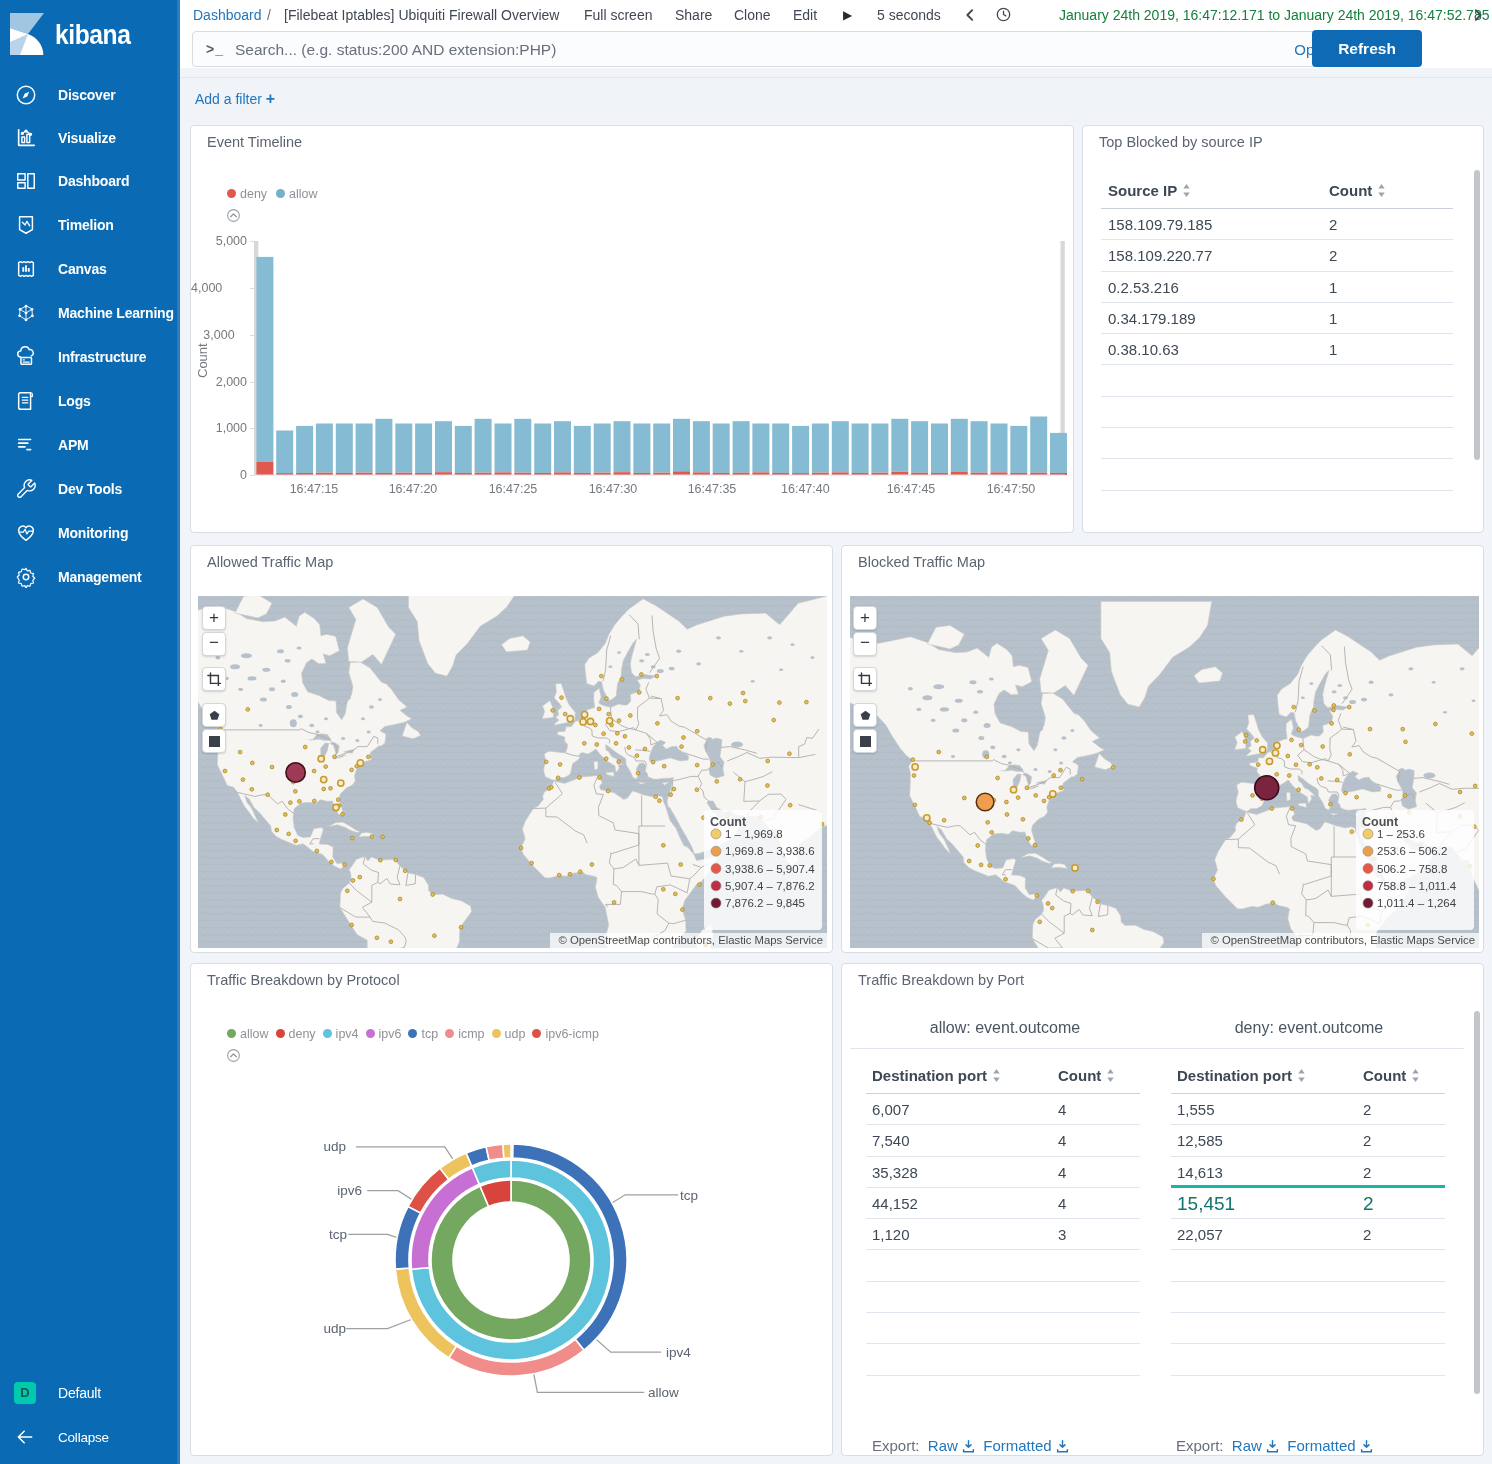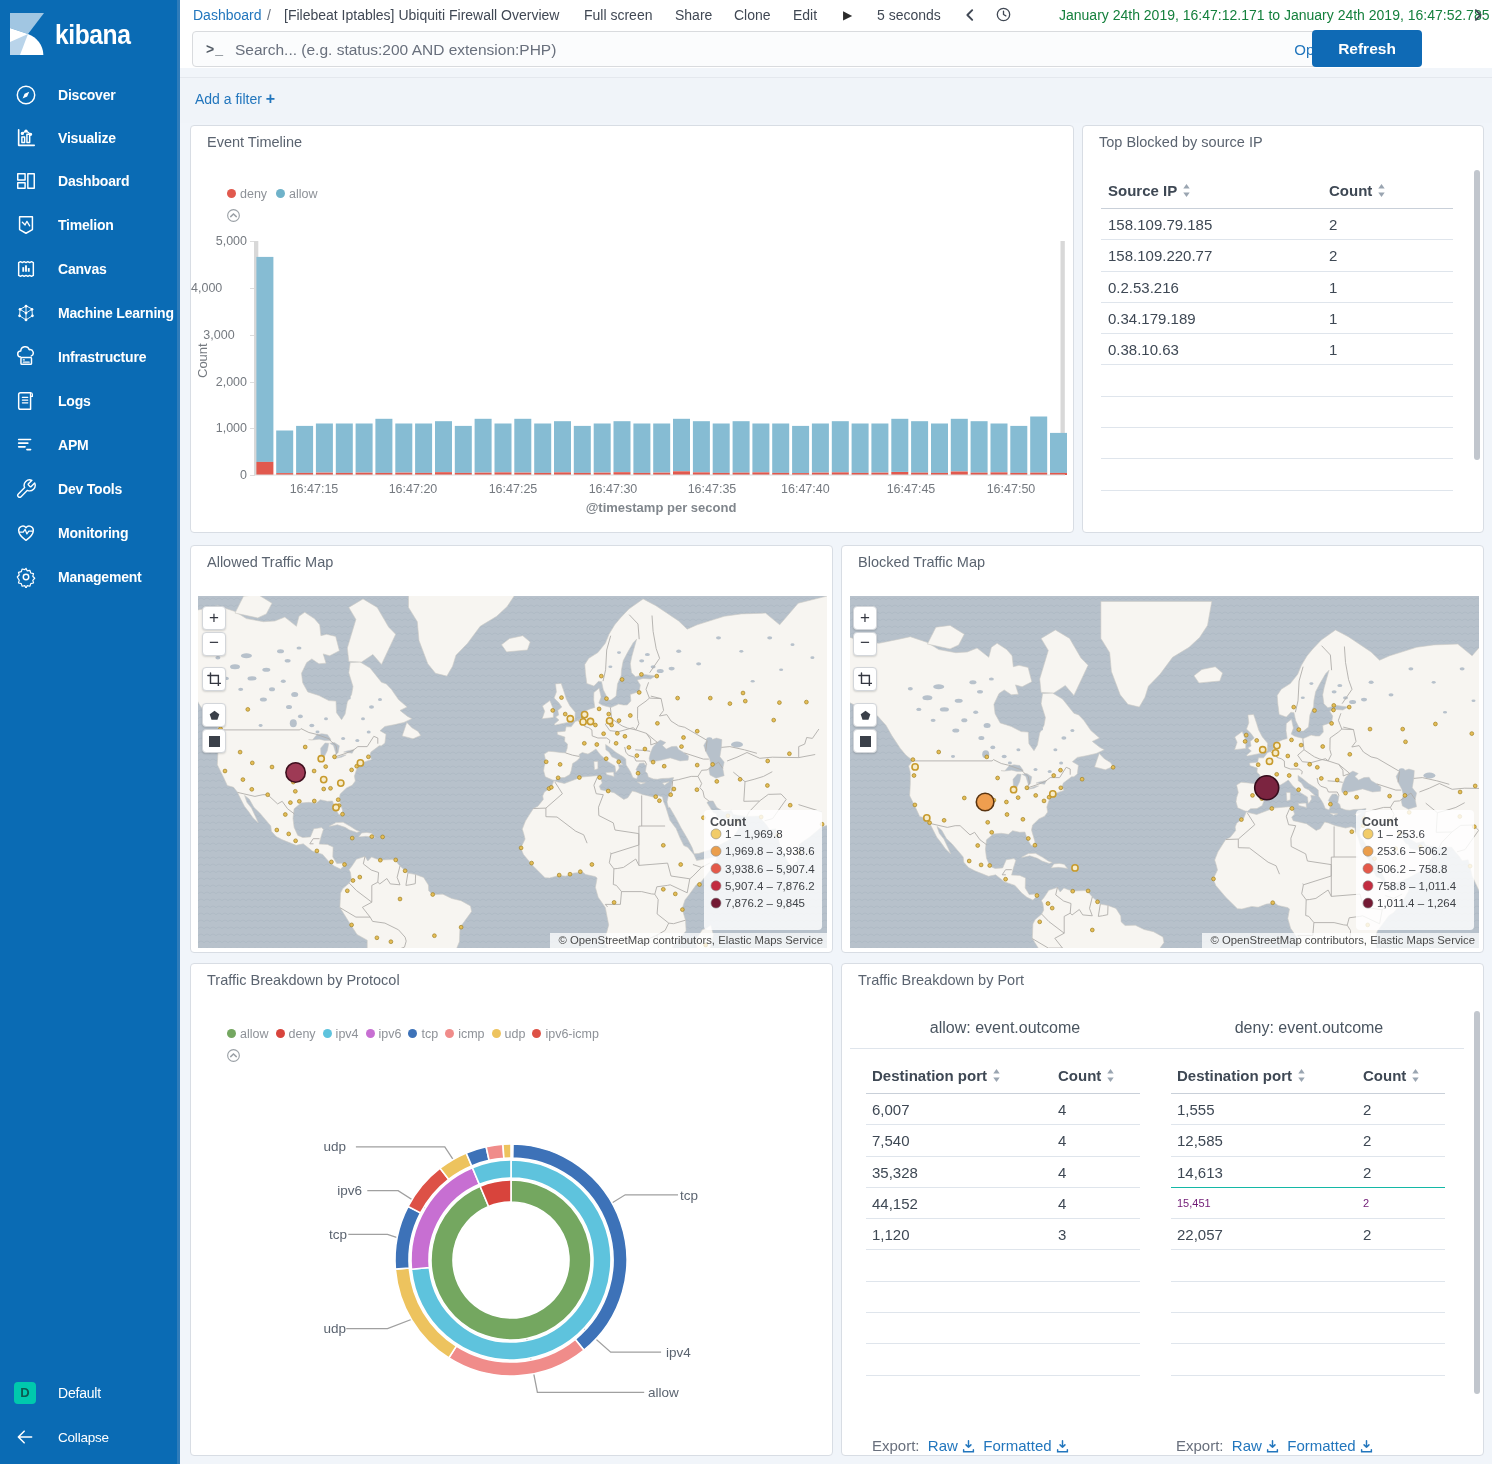--- a/index.html
+++ b/index.html
@@ -279,21 +279,20 @@
       <line x1="63" y1="349.0" x2="874" y2="349.0" stroke="#dddddd" stroke-width="1"></line>
     </svg>
     <span style="position:absolute;left:93px;top:356px;width:60px;text-align:center;font-size:12.5px;color:#757a80">16:47:15</span>
     <span style="position:absolute;left:192px;top:356px;width:60px;text-align:center;font-size:12.5px;color:#757a80">16:47:20</span>
     <span style="position:absolute;left:292px;top:356px;width:60px;text-align:center;font-size:12.5px;color:#757a80">16:47:25</span>
     <span style="position:absolute;left:392px;top:356px;width:60px;text-align:center;font-size:12.5px;color:#757a80">16:47:30</span>
     <span style="position:absolute;left:491px;top:356px;width:60px;text-align:center;font-size:12.5px;color:#757a80">16:47:35</span>
     <span style="position:absolute;left:590px;top:356px;width:60px;text-align:left;font-size:12.5px;color:#757a80">16:47:40</span>
     <span style="position:absolute;left:690px;top:356px;width:60px;text-align:center;font-size:12.5px;color:#757a80">16:47:45</span>
     <span style="position:absolute;left:790px;top:356px;width:60px;text-align:center;font-size:12.5px;color:#757a80">16:47:50</span>
-    <span style="position:absolute;left:65px;top:374px;width:810px;text-align:center;font-size:13px;font-weight:bold;color:#80868c">@timestamp per second</span>
   </div>
 <div class="panel" style="left:1082px;top:125px;width:402px;height:408px">
     <div class="ptitle">Top Blocked by source IP</div>
     <div style="position:absolute;left:18px;top:56px;width:352px">
       <div style="position:relative;height:26px;font-size:15px;font-weight:bold;color:#3e4854"><span style="padding-left:7px">Source IP<svg class="sorticon" width="11" height="13" viewBox="0 0 11 13">
             <path d="M5.5 0l3.2 4.5H2.3z" fill="#9aa5b1"></path>
             <path d="M5.5 13L2.3 8.5h6.4z" fill="#9aa5b1"></path>
           </svg></span><span style="position:absolute;left:228px">Count<svg class="sorticon" width="11" height="13" viewBox="0 0 11 13">
             <path d="M5.5 0l3.2 4.5H2.3z" fill="#9aa5b1"></path>
             <path d="M5.5 13L2.3 8.5h6.4z" fill="#9aa5b1"></path>
@@ -988,22 +987,22 @@
       <div style="position:relative;height:26px;font-size:15px;font-weight:bold;color:#3e4854"><span style="padding-left:6px">Destination port<svg class="sorticon" width="11" height="13" viewBox="0 0 11 13">
             <path d="M5.5 0l3.2 4.5H2.3z" fill="#9aa5b1"></path>
             <path d="M5.5 13L2.3 8.5h6.4z" fill="#9aa5b1"></path>
           </svg></span><span style="position:absolute;left:192px">Count<svg class="sorticon" width="11" height="13" viewBox="0 0 11 13">
             <path d="M5.5 0l3.2 4.5H2.3z" fill="#9aa5b1"></path>
             <path d="M5.5 13L2.3 8.5h6.4z" fill="#9aa5b1"></path>
           </svg></span></div>
       <div style="height:1px;background:#c9d0d9"></div>
       <div style="position:relative;height:31.3px;line-height:31.3px;font-size:15px;color:#3e4854;border-bottom:1px solid #dfe5ec"><span style="padding-left:6px">1,555</span><span style="position:absolute;left:192px">2</span></div>
       <div style="position:relative;height:31.3px;line-height:31.3px;font-size:15px;color:#3e4854;border-bottom:1px solid #dfe5ec"><span style="padding-left:6px">12,585</span><span style="position:absolute;left:192px">2</span></div>
-      <div style="position:relative;height:31.3px;line-height:31.3px;font-size:15px;color:#3e4854;border-bottom:1px solid #14b8a6"><span style="padding-left:6px">14,613</span><span style="position:absolute;left:192px">2</span></div>
-      <div style="position:relative;height:31.3px;line-height:31.3px;font-size:11px;color:#701a75;border-bottom:1px solid #dfe5ec"><span style="padding-left:6px">15,451</span><span style="position:absolute;left:192px">2</span></div>
+      <div style="position:relative;height:31.3px;line-height:31.3px;font-size:15px;color:#3e4854;border-bottom:3px solid #14b8a6"><span style="padding-left:6px">14,613</span><span style="position:absolute;left:192px">2</span></div>
+      <div style="position:relative;height:31.3px;line-height:31.3px;font-size:19px;color:#0f766e;border-bottom:1px solid #dfe5ec"><span style="padding-left:6px">15,451</span><span style="position:absolute;left:192px">2</span></div>
       <div style="position:relative;height:31.3px;line-height:31.3px;font-size:15px;color:#3e4854;border-bottom:1px solid #dfe5ec"><span style="padding-left:6px">22,057</span><span style="position:absolute;left:192px">2</span></div>
       <div style="height:31.3px;border-bottom:1px solid #dfe5ec"></div>
       <div style="height:31.3px;border-bottom:1px solid #dfe5ec"></div>
       <div style="height:31.3px;border-bottom:1px solid #dfe5ec"></div>
       <div style="height:31.3px;border-bottom:1px solid #dfe5ec"></div>
     </div>
     <span style="position:absolute;left:30px;top:473px;font-size:15px;color:#69707d">Export: &nbsp;<span class="bluelink">Raw<svg width="13" height="13" viewBox="0 0 16 16" style="vertical-align:-2px;margin-left:4px">
           <path d="M8 1v8M5 6l3 3 3-3" stroke="#2276bd" stroke-width="1.8" fill="none" stroke-linecap="round" stroke-linejoin="round"></path>
           <path d="M2 12v2.5h12V12" stroke="#2276bd" stroke-width="1.8" fill="none" stroke-linecap="round"></path>
         </svg></span> &nbsp;<span class="bluelink">Formatted<svg width="13" height="13" viewBox="0 0 16 16" style="vertical-align:-2px;margin-left:4px">

